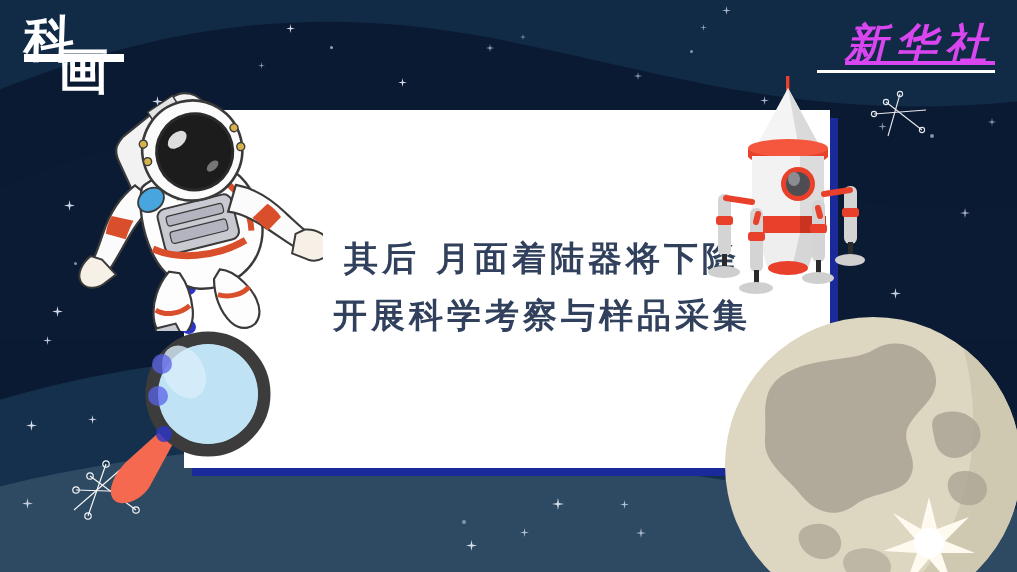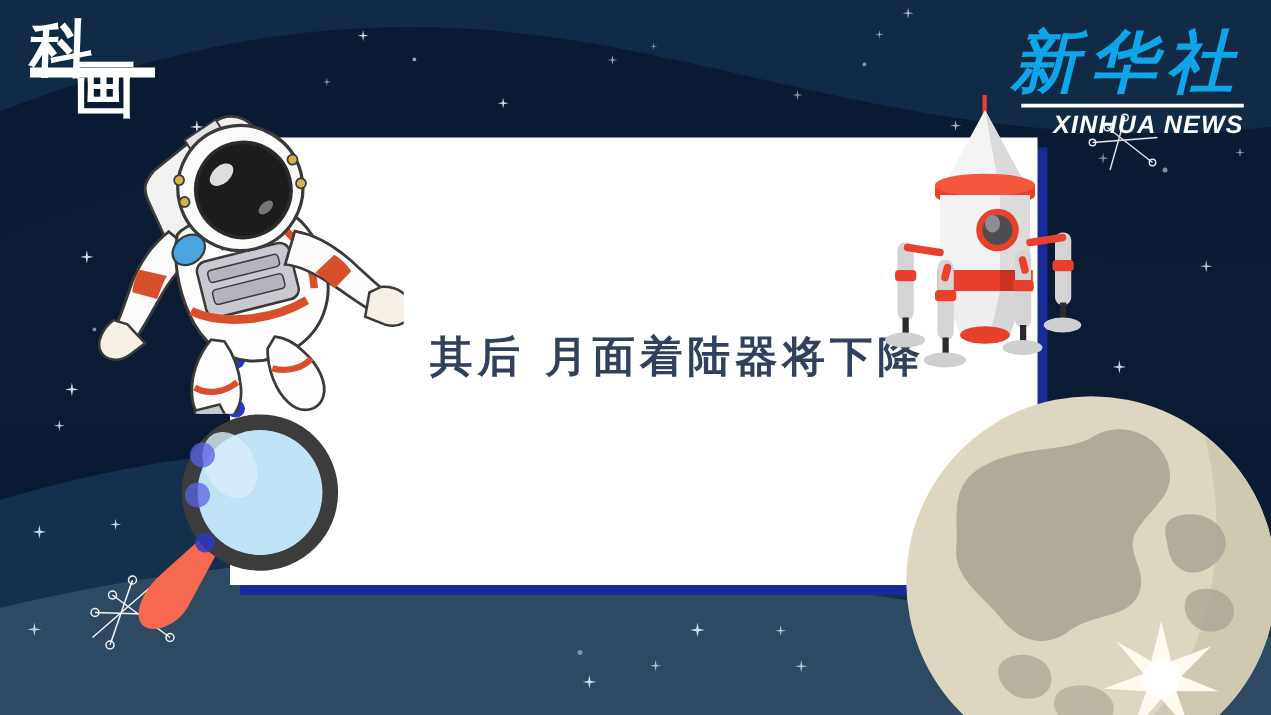--- a/index.html
+++ b/index.html
@@ -46,22 +46,22 @@
   .logo-ke .k1 { position:absolute; left:6px;  top:0px;  font-size:50px; transform:skewX(-2deg); }
   .logo-ke .k2 { position:absolute; left:40px; top:32px; font-size:50px; }
   .logo-ke .bar {
     position:absolute; left:6px; top:40px; width:100px; height:8px; background:#fff;
   }
 
   
   .logo-xinhua { position:absolute; right:22px; top:22px; text-align:right; }
   .logo-xinhua .cn {
     font-family:"DejaVu Sans","Liberation Sans",sans-serif;
-    font-size:54px; font-weight:bold; color:#0ea5e9; letter-spacing:8px;
-    font-style:italic; line-height:1.05; white-space:nowrap;
+    font-size:42px; font-weight:bold; color:#d946ef; letter-spacing:8px;
+    font-style:italic; line-height:1.05; white-space:nowrap;text-decoration:underline;
   }
   .logo-xinhua .rule { height:3px; background:#fff; margin:4px 0 3px auto; width:178px; }
   .logo-xinhua .en {
     font-family:"Liberation Sans",sans-serif; font-size:20px; font-weight:bold;
     font-style:italic; color:#fff; letter-spacing:1px; white-space:nowrap;
   }
 
   
   .card-shadow {
     position:absolute; left:192px; top:118px; width:646px; height:358px;
@@ -199,27 +199,27 @@
 
   <div class="logo-ke">
     <div class="txt k1">科</div>
     <div class="bar"></div>
     <div class="txt k2">画</div>
   </div>
 
   <div class="logo-xinhua">
     <div class="cn">新华社</div>
     <div class="rule"></div>
-    <div class="en">XINHUA NEWS</div>
   </div>
 
   <div class="card-shadow"></div>
   <div class="card">
     <div class="card-lines">
       <div class="card-line">其后  月面着陆器将下降</div>
+      <div class="card-line">开展科学考察与样品采集</div>
     </div>
   </div>
 
   <div class="pin" style="left:170px;top:281px;">
     <div class="stem"></div>
       <div class="head"></div>
   </div>
   <div class="pin" style="left:170px;top:320px;">
     <div class="stem"></div>
       <div class="head"></div>

